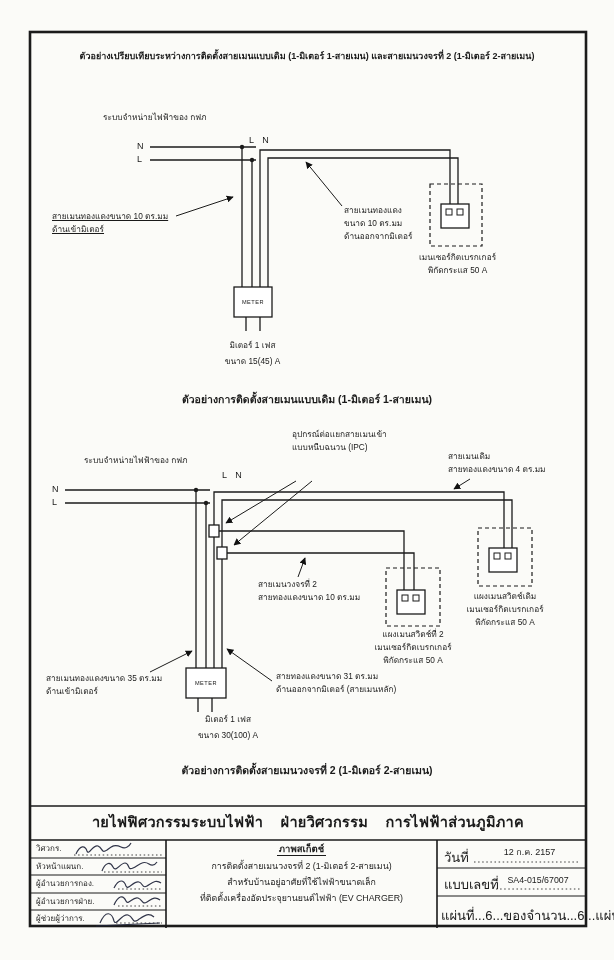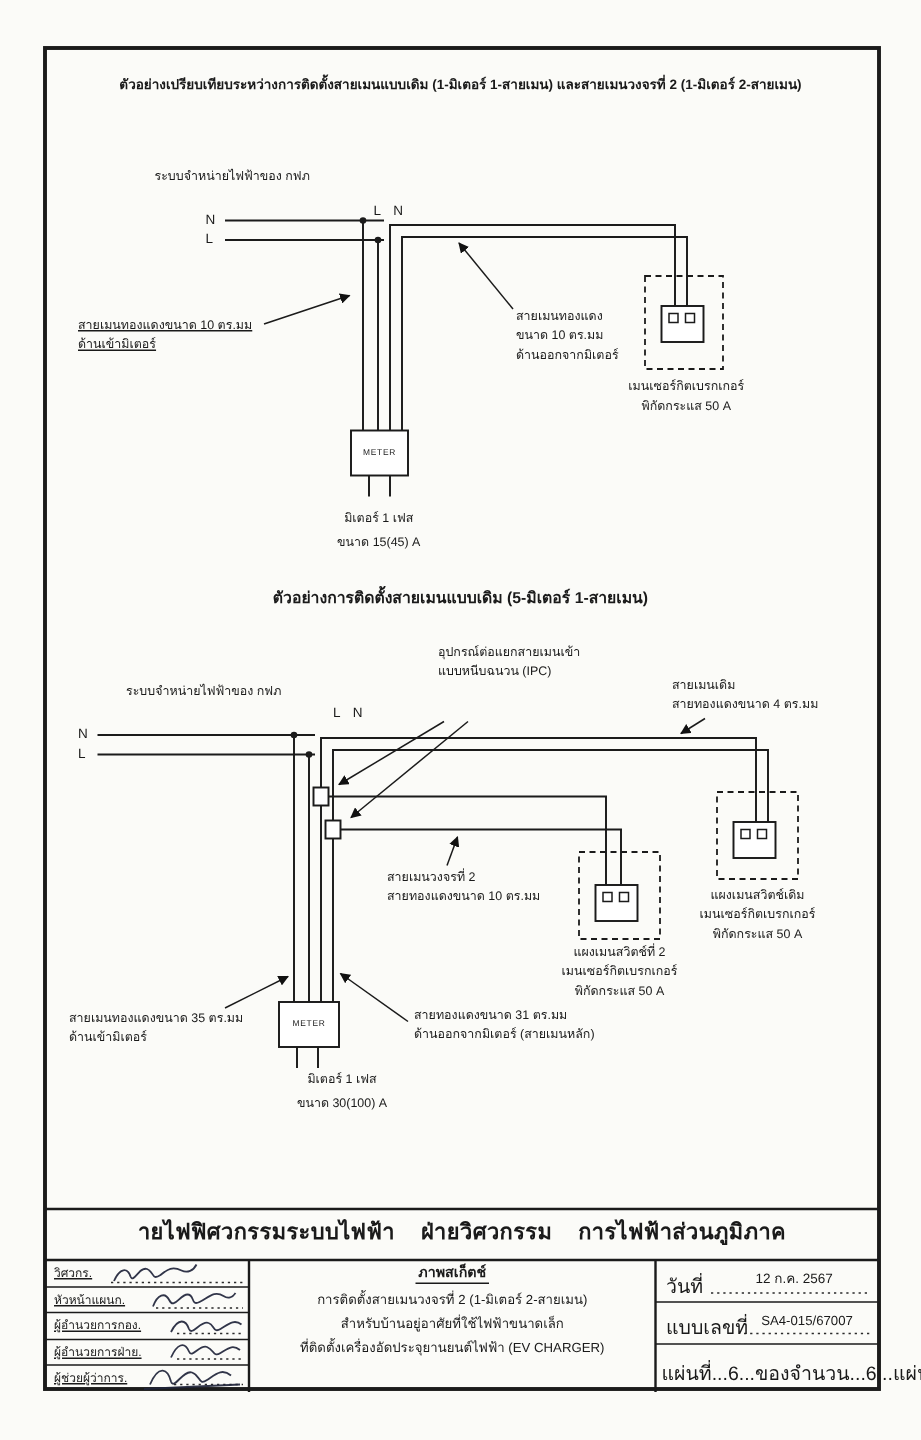--- a/index.html
+++ b/index.html
@@ -28,21 +28,21 @@
   .b   { font-weight:bold; }
   .nw  { white-space:nowrap; }
   .title    { font-size:9px; letter-spacing:0; }
   .caption  { font-size:10.5px; }
   .buslbl   { font-size:9px; }
   .lnlbl    { font-size:9px; letter-spacing:3px; }
   .meter-txt{ position:absolute; display:flex; align-items:center; justify-content:center;
               font-size:5.6px; letter-spacing:.5px; white-space:nowrap; }
   .sp       { line-height:1.9; }
   .org      { font-size:14.5px; white-space:pre; letter-spacing:.3px; }
-  .signer   { font-size:8px; white-space:nowrap;text-decoration:underline; }
+  .signer   { font-size:8px; white-space:nowrap; }
   .tb       { font-size:8.8px; }
   .tb-title { font-size:9.5px; }
   .tb-title span { border-bottom:1px solid #1a1a1a; padding:0 2px 1px; }
   .small    { font-size:13px; }
 </style>
 </head>
 <body>
 
 <div class="page">
 
@@ -118,21 +118,21 @@
   <div class="meter-txt" style="left:234px; top:287px; width:38px; height:30px;">METER</div>
   <div class="lbl" style="left:52px; top:210px; width:165px;text-decoration:underline;">สายเมนทองแดงขนาด 10 ตร.มม
 ด้านเข้ามิเตอร์</div>
   <div class="lbl" style="left:344px; top:204px; width:125px;">สายเมนทองแดง
 ขนาด 10 ตร.มม
 ด้านออกจากมิเตอร์</div>
   <div class="lbl c" style="left:405px; top:251px; width:105px;">เมนเซอร์กิตเบรกเกอร์
 พิกัดกระแส 50 A</div>
   <div class="lbl c sp" style="left:205px; top:338px; width:95px;">มิเตอร์ 1 เฟส
 ขนาด 15(45) A</div>
-  <div class="lbl b c caption nw" style="left:40px; top:391px; width:534px;">ตัวอย่างการติดตั้งสายเมนแบบเดิม (5-มิเตอร์ 1-สายเมน)</div>
+  <div class="lbl b c caption nw" style="left:40px; top:391px; width:534px;">ตัวอย่างการติดตั้งสายเมนแบบเดิม (1-มิเตอร์ 1-สายเมน)</div>
 
   <div class="lbl nw" style="left:84px; top:454px;">ระบบจำหน่ายไฟฟ้าของ กฟภ</div>
   <div class="lbl buslbl" style="left:52px; top:483px;">N</div>
   <div class="lbl buslbl" style="left:52px; top:496px;">L</div>
   <div class="lbl lnlbl nw" style="left:222px; top:469px;">L N</div>
   <div class="lbl" style="left:292px; top:428px; width:150px;">อุปกรณ์ต่อแยกสายเมนเข้า
 แบบหนีบฉนวน (IPC)</div>
   <div class="lbl" style="left:448px; top:450px; width:132px;">สายเมนเดิม
 สายทองแดงขนาด 4 ตร.มม</div>
   <div class="lbl" style="left:258px; top:578px; width:132px;">สายเมนวงจรที่ 2
@@ -143,33 +143,34 @@
   <div class="lbl c" style="left:447px; top:590px; width:116px;">แผงเมนสวิตช์เดิม
 เมนเซอร์กิตเบรกเกอร์
 พิกัดกระแส 50 A</div>
   <div class="lbl" style="left:46px; top:672px; width:165px;">สายเมนทองแดงขนาด 35 ตร.มม
 ด้านเข้ามิเตอร์</div>
   <div class="lbl" style="left:276px; top:670px; width:178px;">สายทองแดงขนาด 31 ตร.มม
 ด้านออกจากมิเตอร์ (สายเมนหลัก)</div>
   <div class="meter-txt" style="left:186px; top:668px; width:40px; height:30px;">METER</div>
   <div class="lbl c sp" style="left:178px; top:712px; width:100px;">มิเตอร์ 1 เฟส
 ขนาด 30(100) A</div>
+  <div class="lbl b c caption nw" style="left:40px; top:762px; width:534px;">ตัวอย่างการติดตั้งสายเมนวงจรที่ 2 (1-มิเตอร์ 2-สายเมน)</div>
 
   <div class="lbl b c org" style="left:34px; top:811px; width:548px;">ายไฟฟิศวกรรมระบบไฟฟ้า    ฝ่ายวิศวกรรม    การไฟฟ้าส่วนภูมิภาค</div>
 
   <div class="lbl signer" style="left:36px; top:843px;">วิศวกร.</div>
   <div class="lbl signer" style="left:36px; top:861px;">หัวหน้าแผนก.</div>
   <div class="lbl signer" style="left:36px; top:878px;">ผู้อำนวยการกอง.</div>
   <div class="lbl signer" style="left:36px; top:896px;">ผู้อำนวยการฝ่าย.</div>
   <div class="lbl signer" style="left:36px; top:913px;">ผู้ช่วยผู้ว่าการ.</div>
 
   <div class="lbl b c tb-title" style="left:166px; top:842px; width:271px;"><span>ภาพสเก็ตช์</span></div>
   <div class="lbl c tb nw" style="left:166px; top:860px; width:271px;">การติดตั้งสายเมนวงจรที่ 2 (1-มิเตอร์ 2-สายเมน)</div>
   <div class="lbl c tb nw" style="left:166px; top:892px; width:271px;">ที่ติดตั้งเครื่องอัดประจุยานยนต์ไฟฟ้า (EV CHARGER)</div>
   <div class="lbl c tb nw" style="left:166px; top:876px; width:271px;">สำหรับบ้านอยู่อาศัยที่ใช้ไฟฟ้าขนาดเล็ก</div>
 
   <div class="lbl small nw" style="left:444px; top:848px;">วันที่</div>
-  <div class="lbl c nw" style="left:482px; top:846px; width:95px; font-size:9px;">12 ก.ค. 2567</div>
+  <div class="lbl c nw" style="left:482px; top:846px; width:95px; font-size:9px;">12 ก.ค. 2157</div>
   <div class="lbl small nw" style="left:444px; top:875px;">แบบเลขที่</div>
   <div class="lbl c nw" style="left:494px; top:874px; width:88px; font-size:8.8px;">SA4-015/67007</div>
   <div class="lbl small nw" style="left:441px; top:906px; width:142px;">แผ่นที่...6...ของจำนวน...6...แผ่น</div>
 
 </div>
 
 </body></html>

